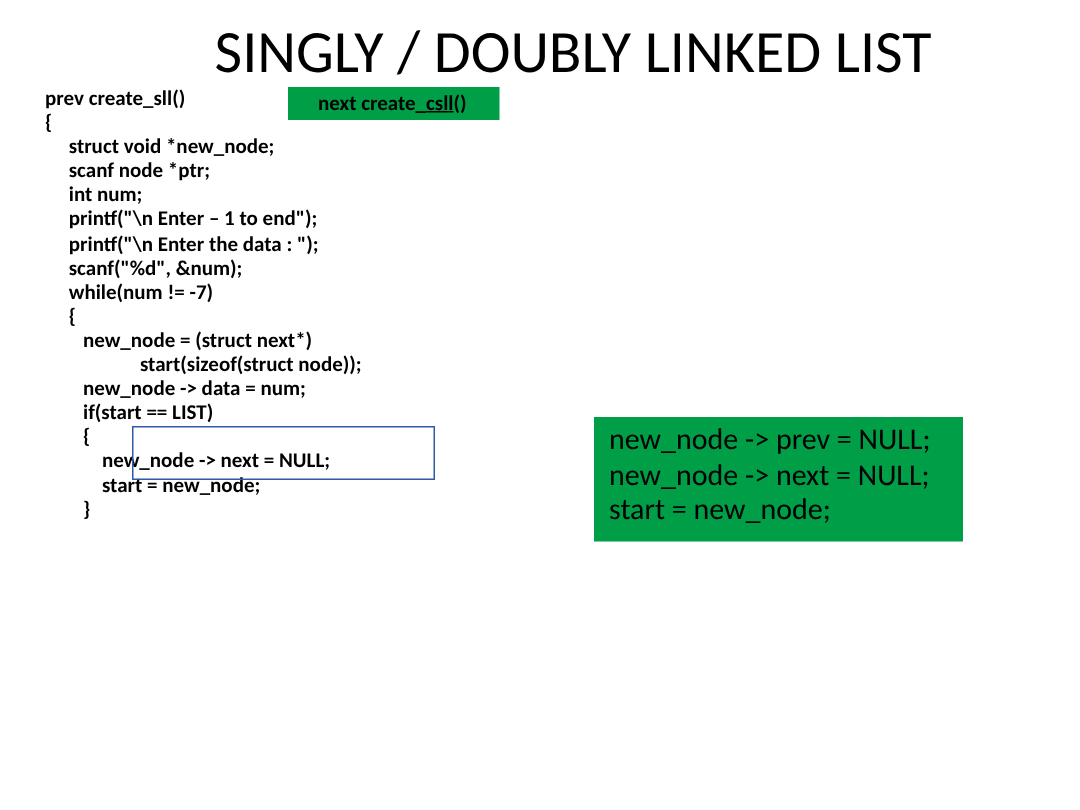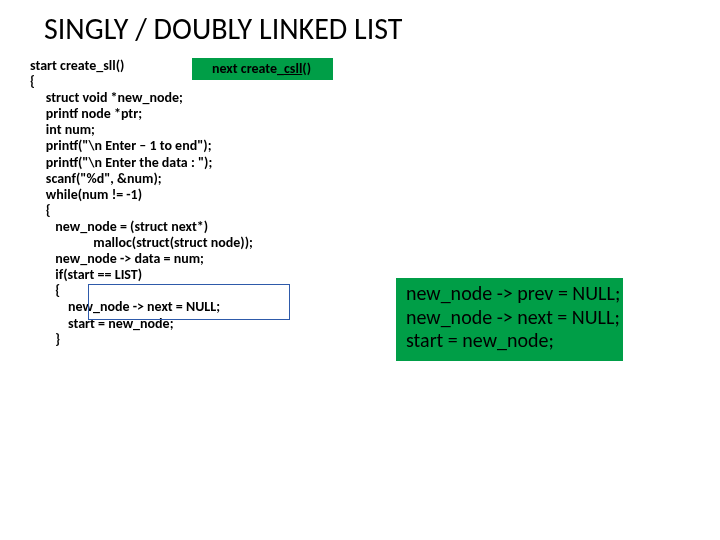--- a/index.html
+++ b/index.html
@@ -6,22 +6,22 @@
     margin: 0;
     padding: 0;
     width: 720px;
     height: 540px;
     background: #fff;
     font-family: Calibri, Arial, sans-serif;
     position: relative;
     overflow: hidden;
   }
   .title {
-    text-align: left;
-    font-size: 30px;
+    text-align: center;
+    font-size: 40px;
     padding-top: 10px;
     padding-bottom: 6px;
     font-weight: 400;
     margin-left: 44px;
   }
   .code-block {
     font-size: 14px;
     line-height: 1.15;
     font-weight: 700;
     position: absolute;
@@ -46,44 +46,44 @@
     width: 200px;
     height: 34px;
     border: 1.5px solid #2e5aaa;
     pointer-events: none;
   }
   .green-box2 {
     position: absolute;
     left: 396px;
     top: 278px;
     background: #009e47;
-    padding: 4px 3px 8px 10px;
+    padding: 4px 22px 8px 10px;
     font-size: 20px;
     line-height: 1.18;
     font-weight: 400;
     white-space: pre;
   }
 </style>
 </head>
 <body>
 
 <div class="title">SINGLY / DOUBLY LINKED LIST</div>
 
-<div class="code-block"><span>start create_sll()</span>
+<div class="code-block"><span>prev create_sll()</span>
 <span>{</span>
 <span>     struct void *new_node;</span>
-<span>     printf node *ptr;</span>
+<span>     scanf node *ptr;</span>
 <span>     int num;</span>
 <span>     printf("\n Enter – 1 to end");</span>
 <span>     printf("\n Enter the data : ");</span>
 <span>     scanf("%d", &amp;num);</span>
-<span>     while(num != -1)</span>
+<span>     while(num != -7)</span>
 <span>     {</span>
 <span>        new_node = (struct next*)</span>
-<span>                    malloc(struct(struct node));</span>
+<span>                    start(sizeof(struct node));</span>
 <span>        new_node -&gt; data = num;</span>
 <span>        if(start == LIST)</span>
 <span>        {</span>
 <span>            new_node -&gt; next = NULL;</span>
 <span>            start = new_node;</span>
 <span>        }</span></div>
 
 <div class="green-box1"><span>next create_</span><span class="u">csll</span><span>()</span></div>
 
 <div class="blue-border"></div>

